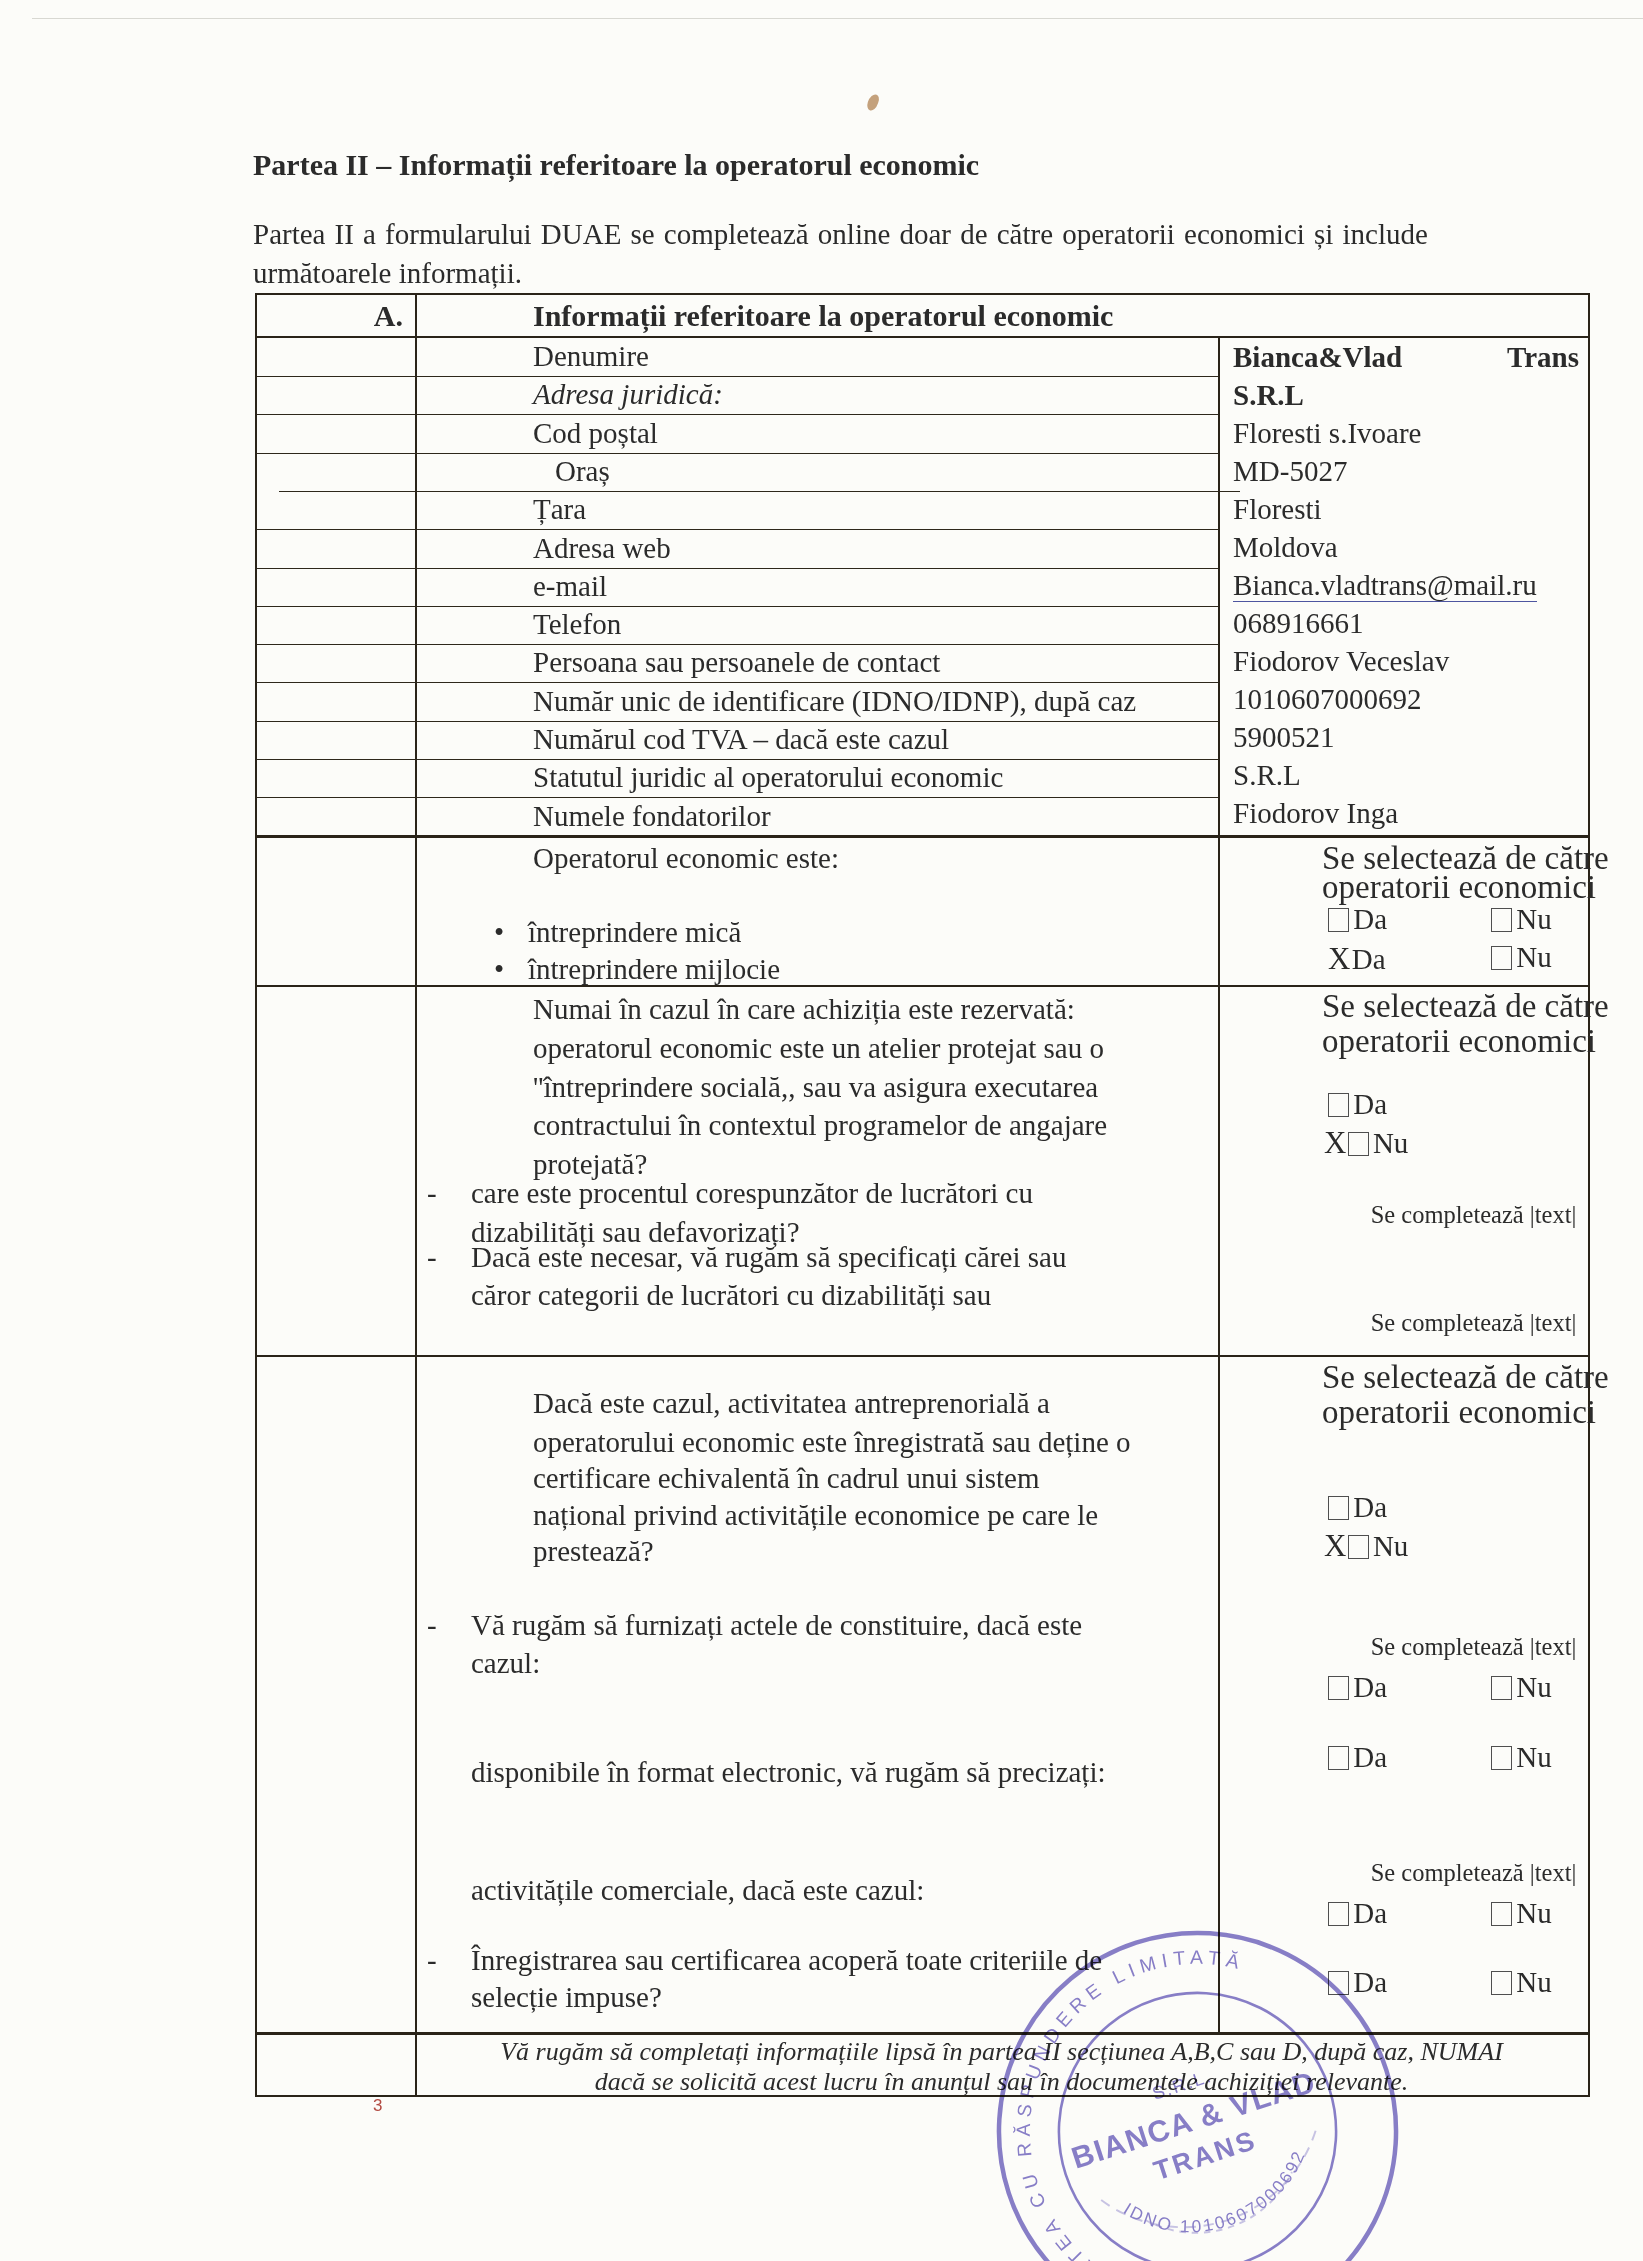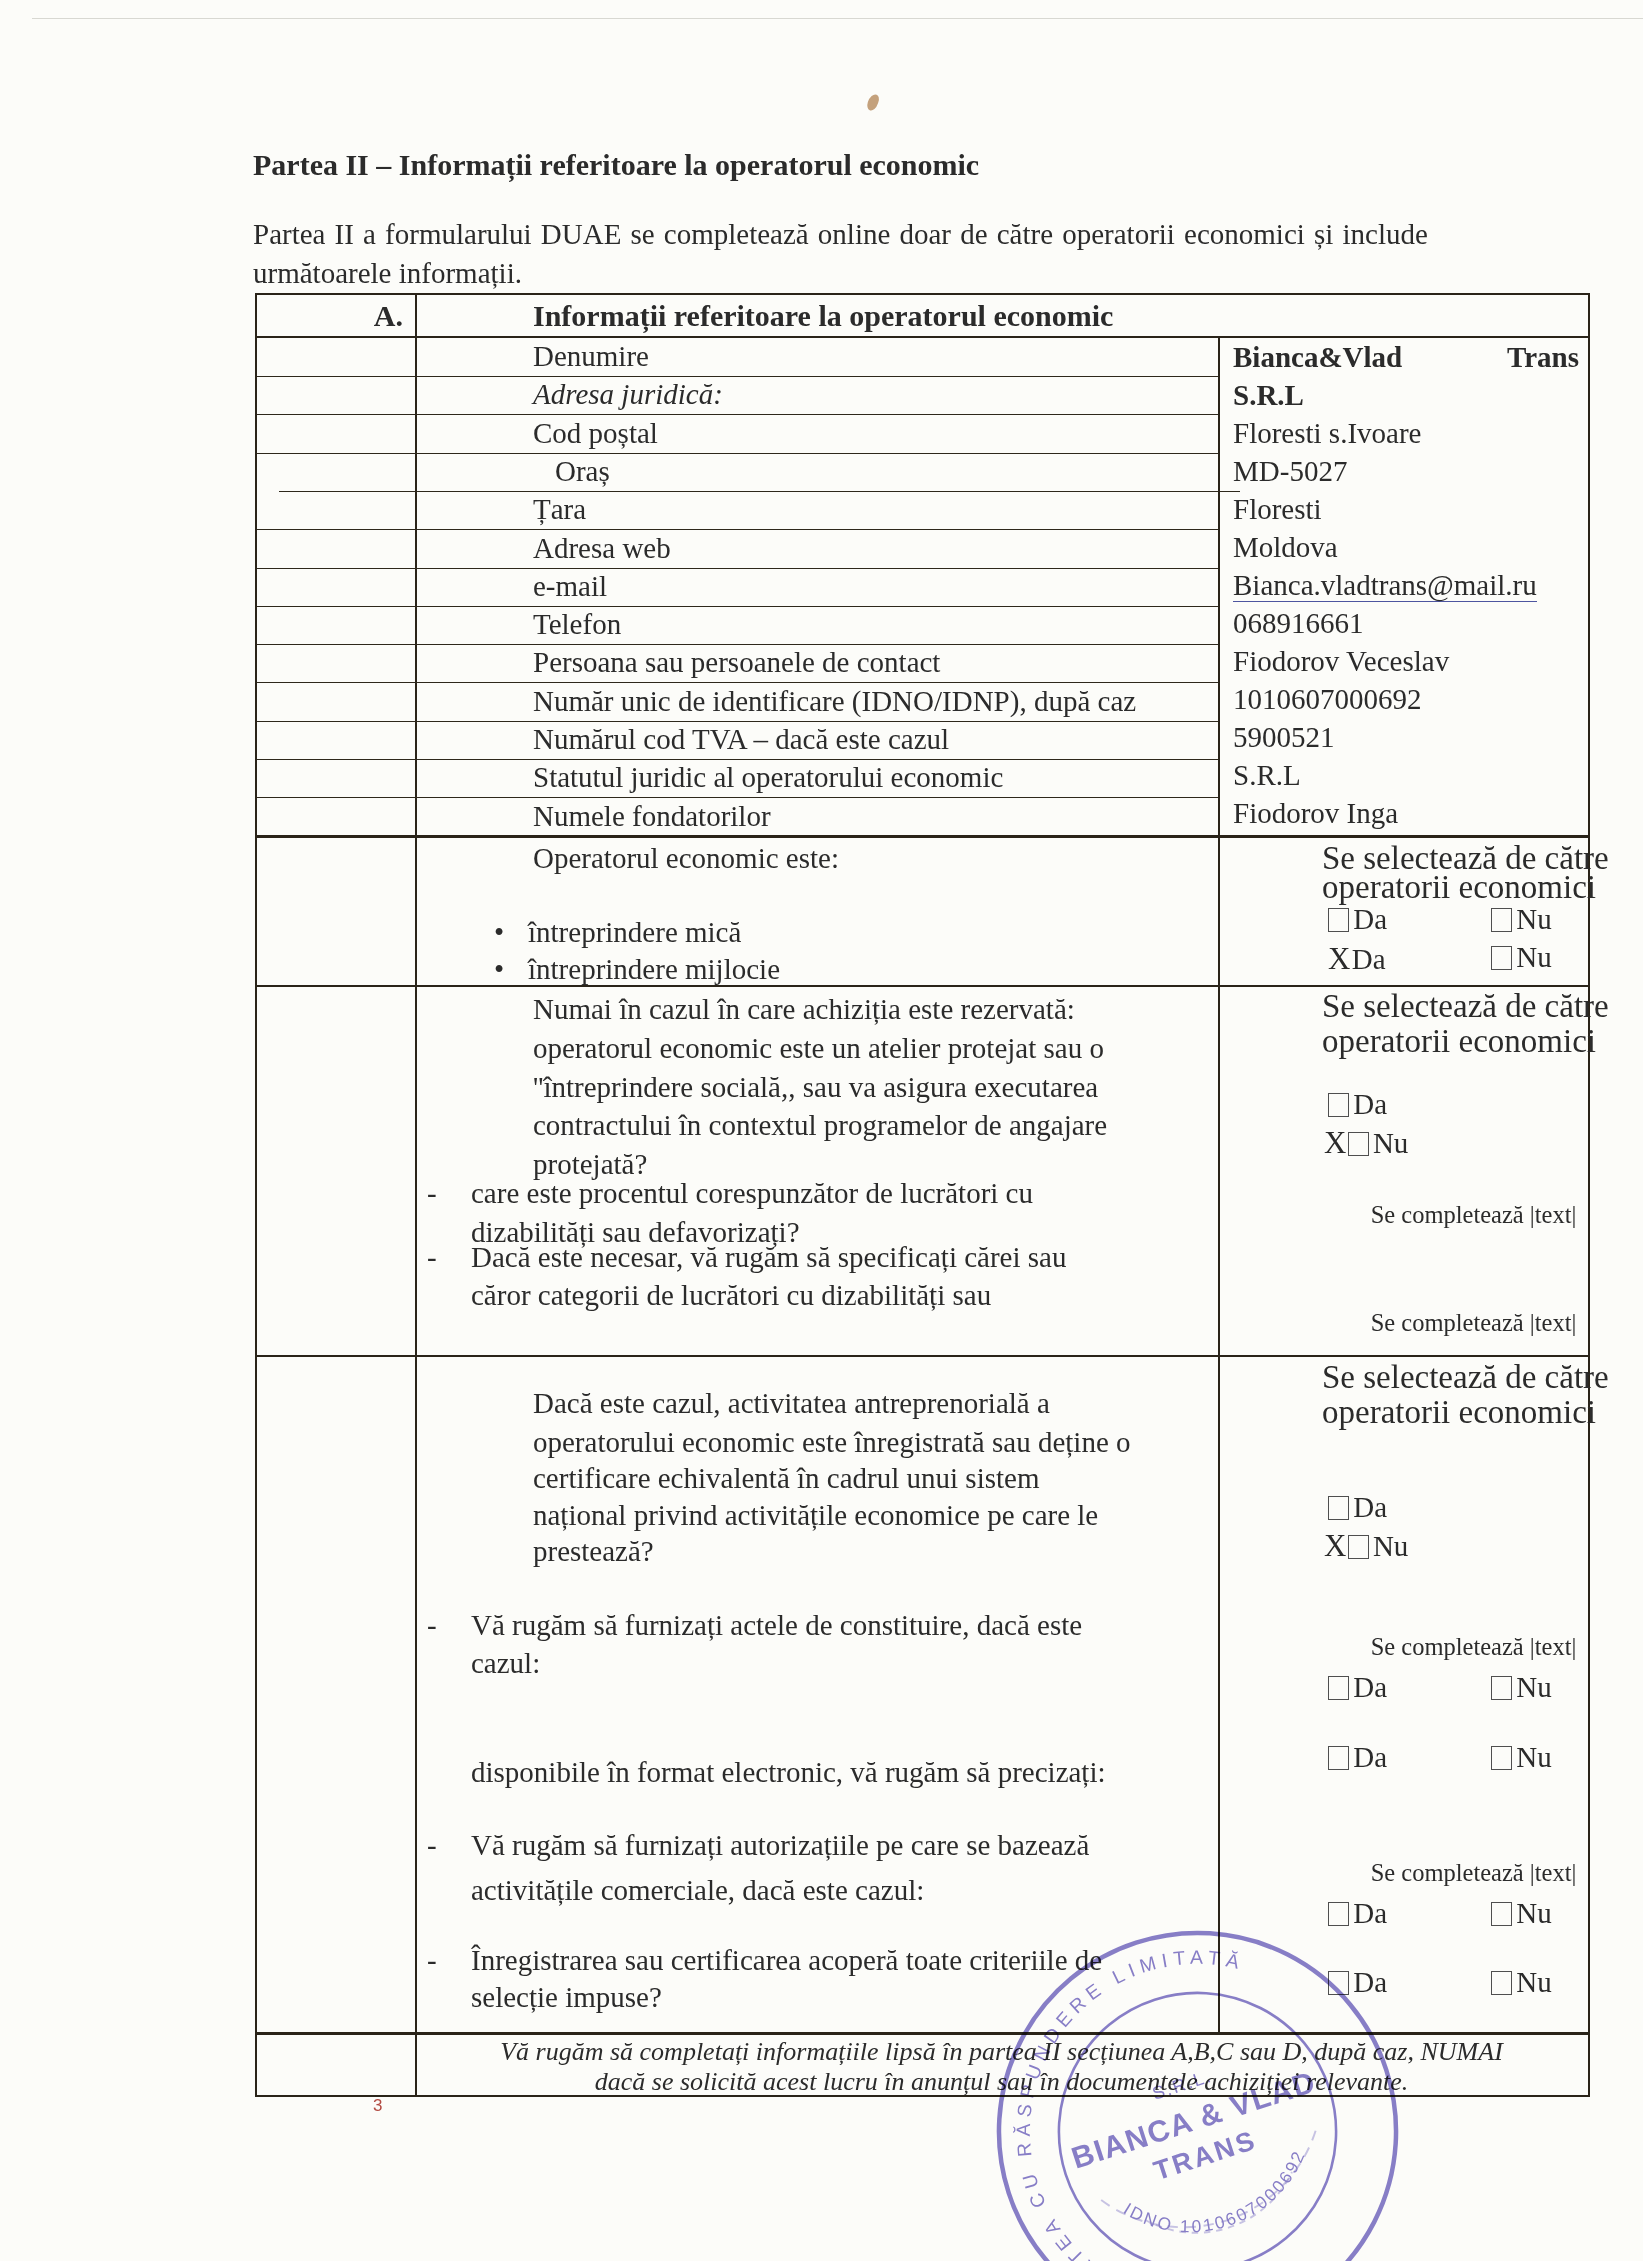--- a/index.html
+++ b/index.html
@@ -169,21 +169,20 @@
     <div class="iq dash" style="top:1312px">Vă rugăm să furnizați actele de constituire, dacă este</div>
     <div class="iq" style="top:1350px">cazul:</div>
     <div class="fill" style="top:1338px">Se completează |text|</div>
     <div class="pair" style="top:1376px;left:1071px"><span class="cb"></span><span>Da</span></div>
     <div class="pair" style="top:1376px;left:1234px"><span class="cb"></span><span>Nu</span></div>
 
     <div class="iq" style="top:1459px">disponibile în format electronic, vă rugăm să precizați:</div>
     <div class="pair" style="top:1446px;left:1071px"><span class="cb"></span><span>Da</span></div>
     <div class="pair" style="top:1446px;left:1234px"><span class="cb"></span><span>Nu</span></div>
 
-    <div class="iq dash" style="top:1532px">Vă rugăm să furnizați autorizațiile pe care se bazează</div>
     <div class="iq" style="top:1577px">activitățile comerciale, dacă este cazul:</div>
     <div class="fill" style="top:1564px">Se completează |text|</div>
     <div class="pair" style="top:1602px;left:1071px"><span class="cb"></span><span>Da</span></div>
     <div class="pair" style="top:1602px;left:1234px"><span class="cb"></span><span>Nu</span></div>
 
     <div class="iq dash" style="top:1647px">Înregistrarea sau certificarea acoperă toate criteriile de</div>
     <div class="iq" style="top:1684px">selecție impuse?</div>
     <div class="pair" style="top:1671px;left:1071px"><span class="cb"></span><span>Da</span></div>
     <div class="pair" style="top:1671px;left:1234px"><span class="cb"></span><span>Nu</span></div>
 

